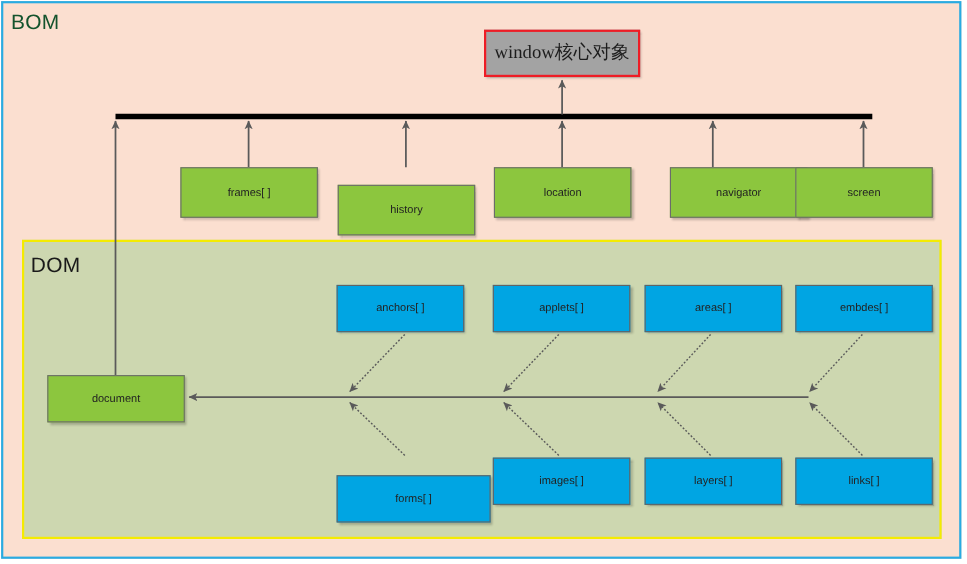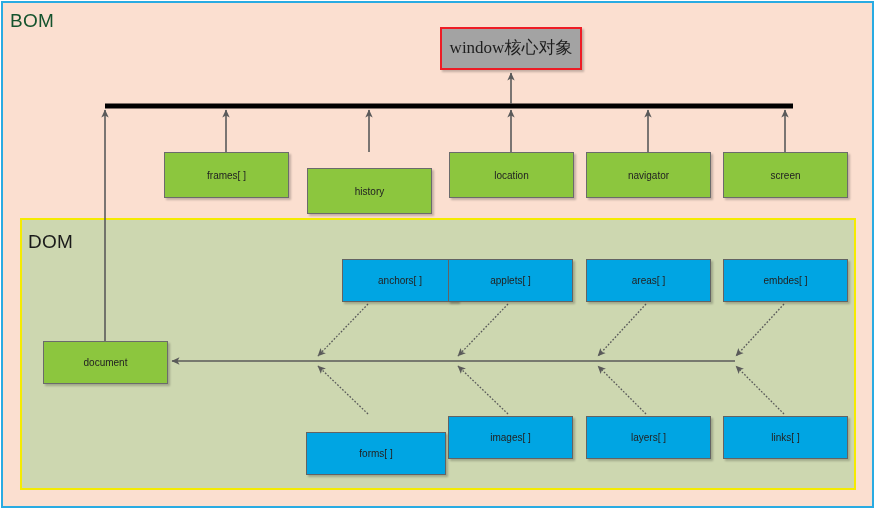--- a/index.html
+++ b/index.html
@@ -87,30 +87,30 @@
       </div>
       <div class="node green" style="left: 164px; top: 152px; width: 125px; height: 46px;">
         <span>frames[ ]</span>
       </div>
       <div class="node green" style="left: 307px; top: 168px; width: 125px; height: 46px;">
         <span>history</span>
       </div>
       <div class="node green" style="left: 449px; top: 152px; width: 125px; height: 46px; text-align: right;">
         <span>location</span>
       </div>
-      <div class="node green" style="left: 586px; top: 152px; width: 125px; height: 46px;">
+      <div class="node green" style="left: 609px; top: 152px; width: 125px; height: 46px;">
         <span>navigator</span>
       </div>
       <div class="node green" style="left: 723px; top: 152px; width: 125px; height: 46px;">
         <span>screen</span>
       </div>
       <div class="node green" style="left: 43px; top: 341px; width: 125px; height: 43px;">
         <span>document</span>
       </div>
-      <div class="node blue" style="left: 306px; top: 259px; width: 116px; height: 43px; margin-left: 36px;">
+      <div class="node blue" style="left: 306px; top: 259px; width: 116px; height: 43px;">
         <span>anchors[ ]</span>
       </div>
       <div class="node blue" style="left: 448px; top: 259px; width: 125px; height: 43px;">
         <span>applets[ ]</span>
       </div>
       <div class="node blue" style="left: 586px; top: 259px; width: 125px; height: 43px;">
         <span>areas[ ]</span>
       </div>
       <div class="node blue" style="left: 723px; top: 259px; width: 125px; height: 43px;">
         <span>embdes[ ]</span>

